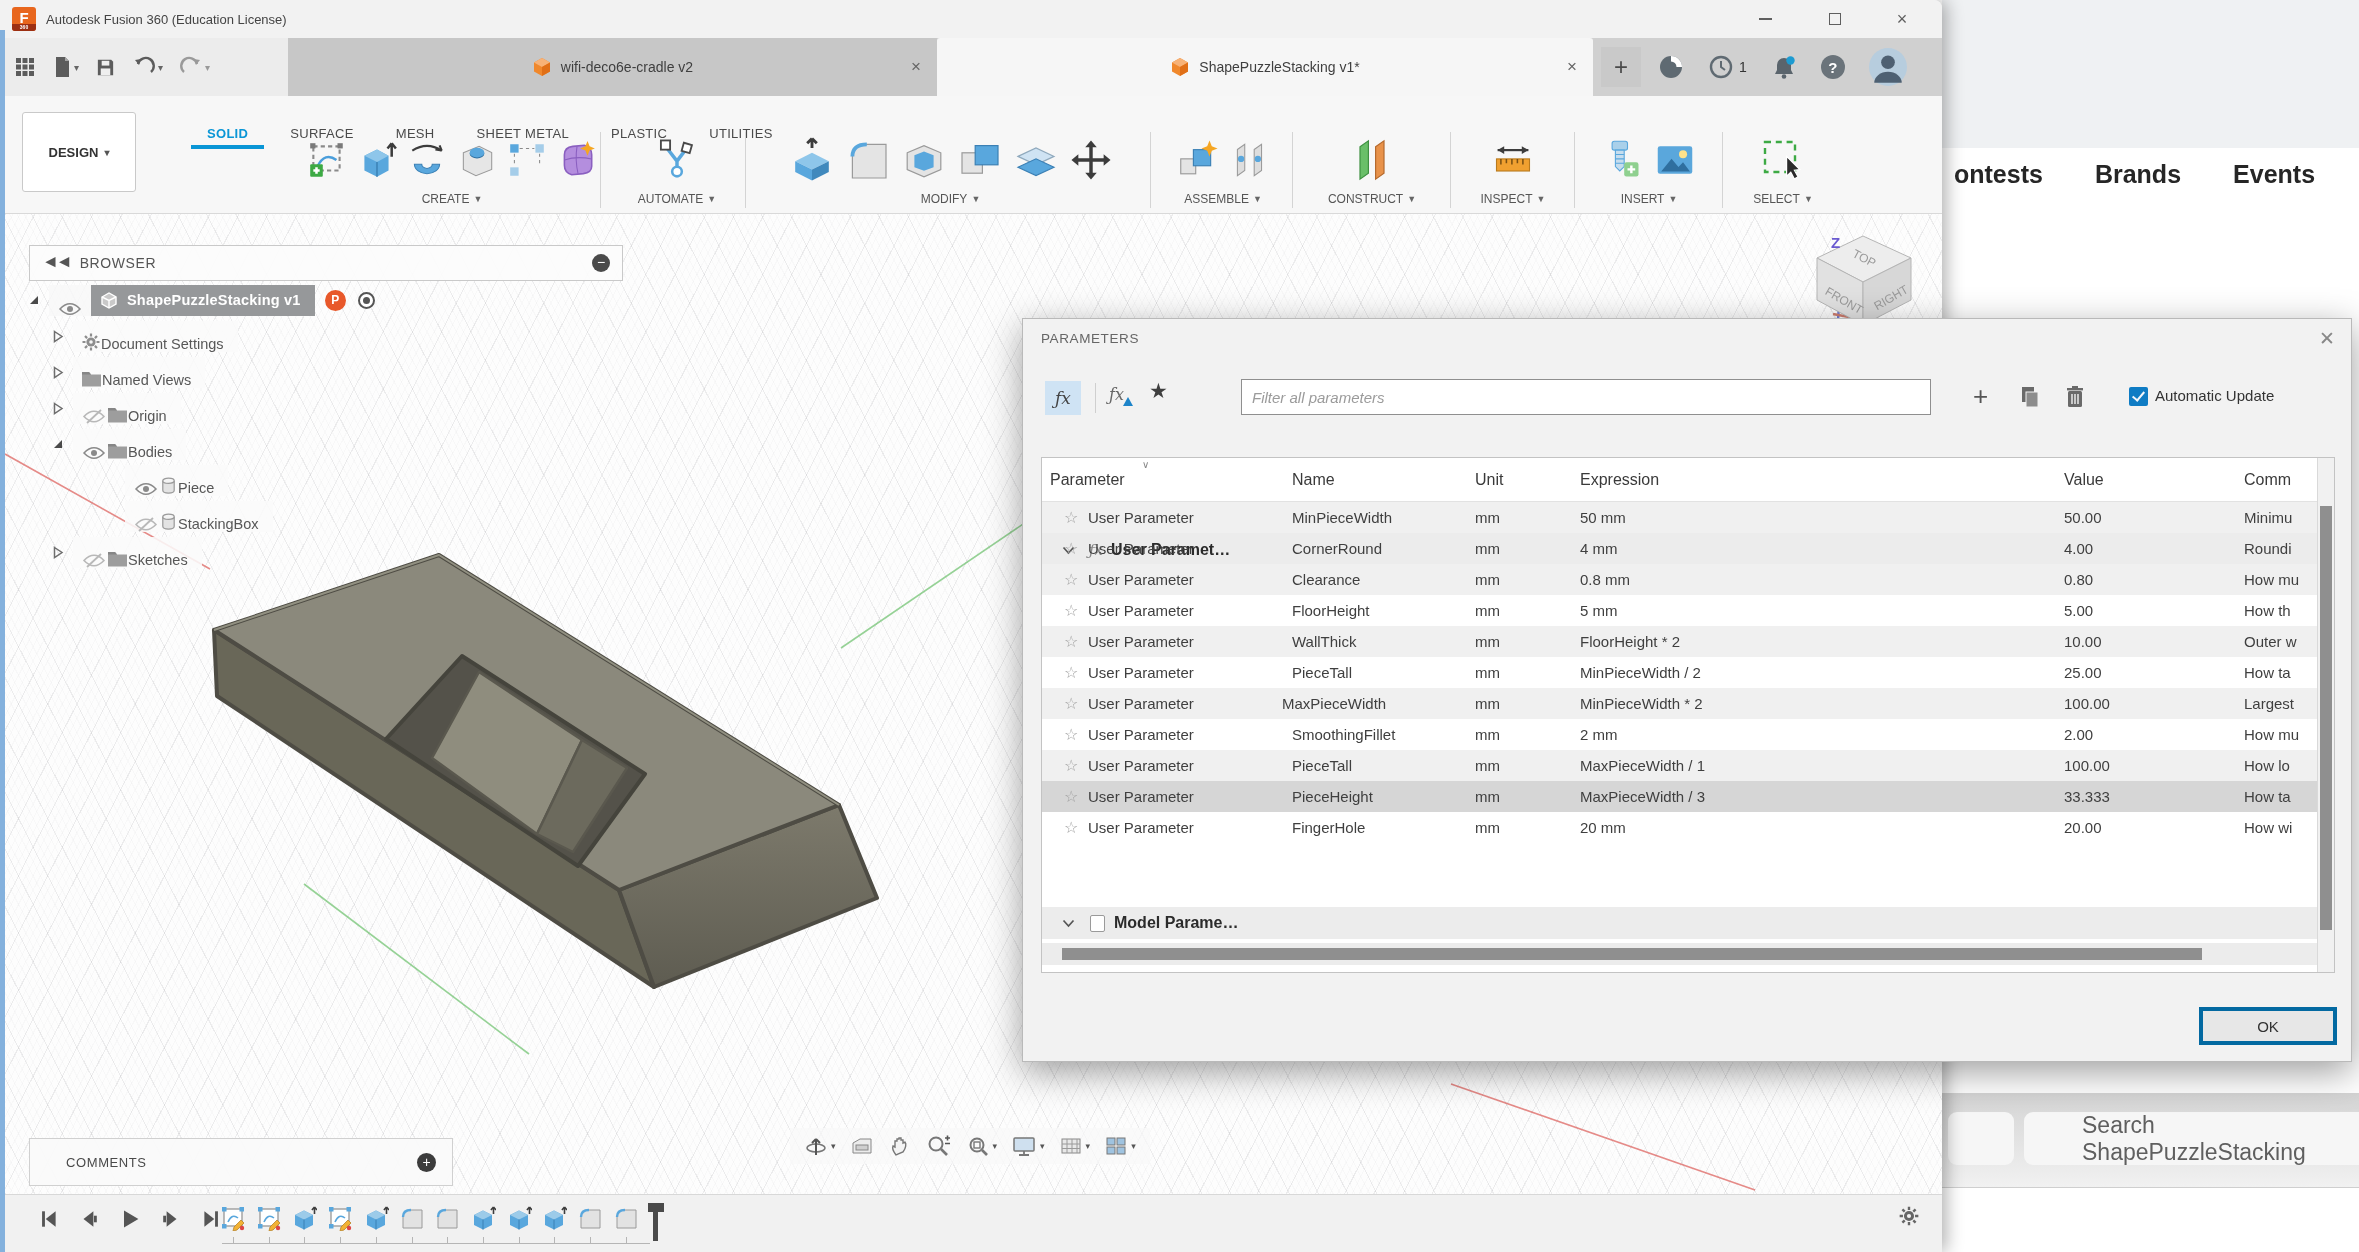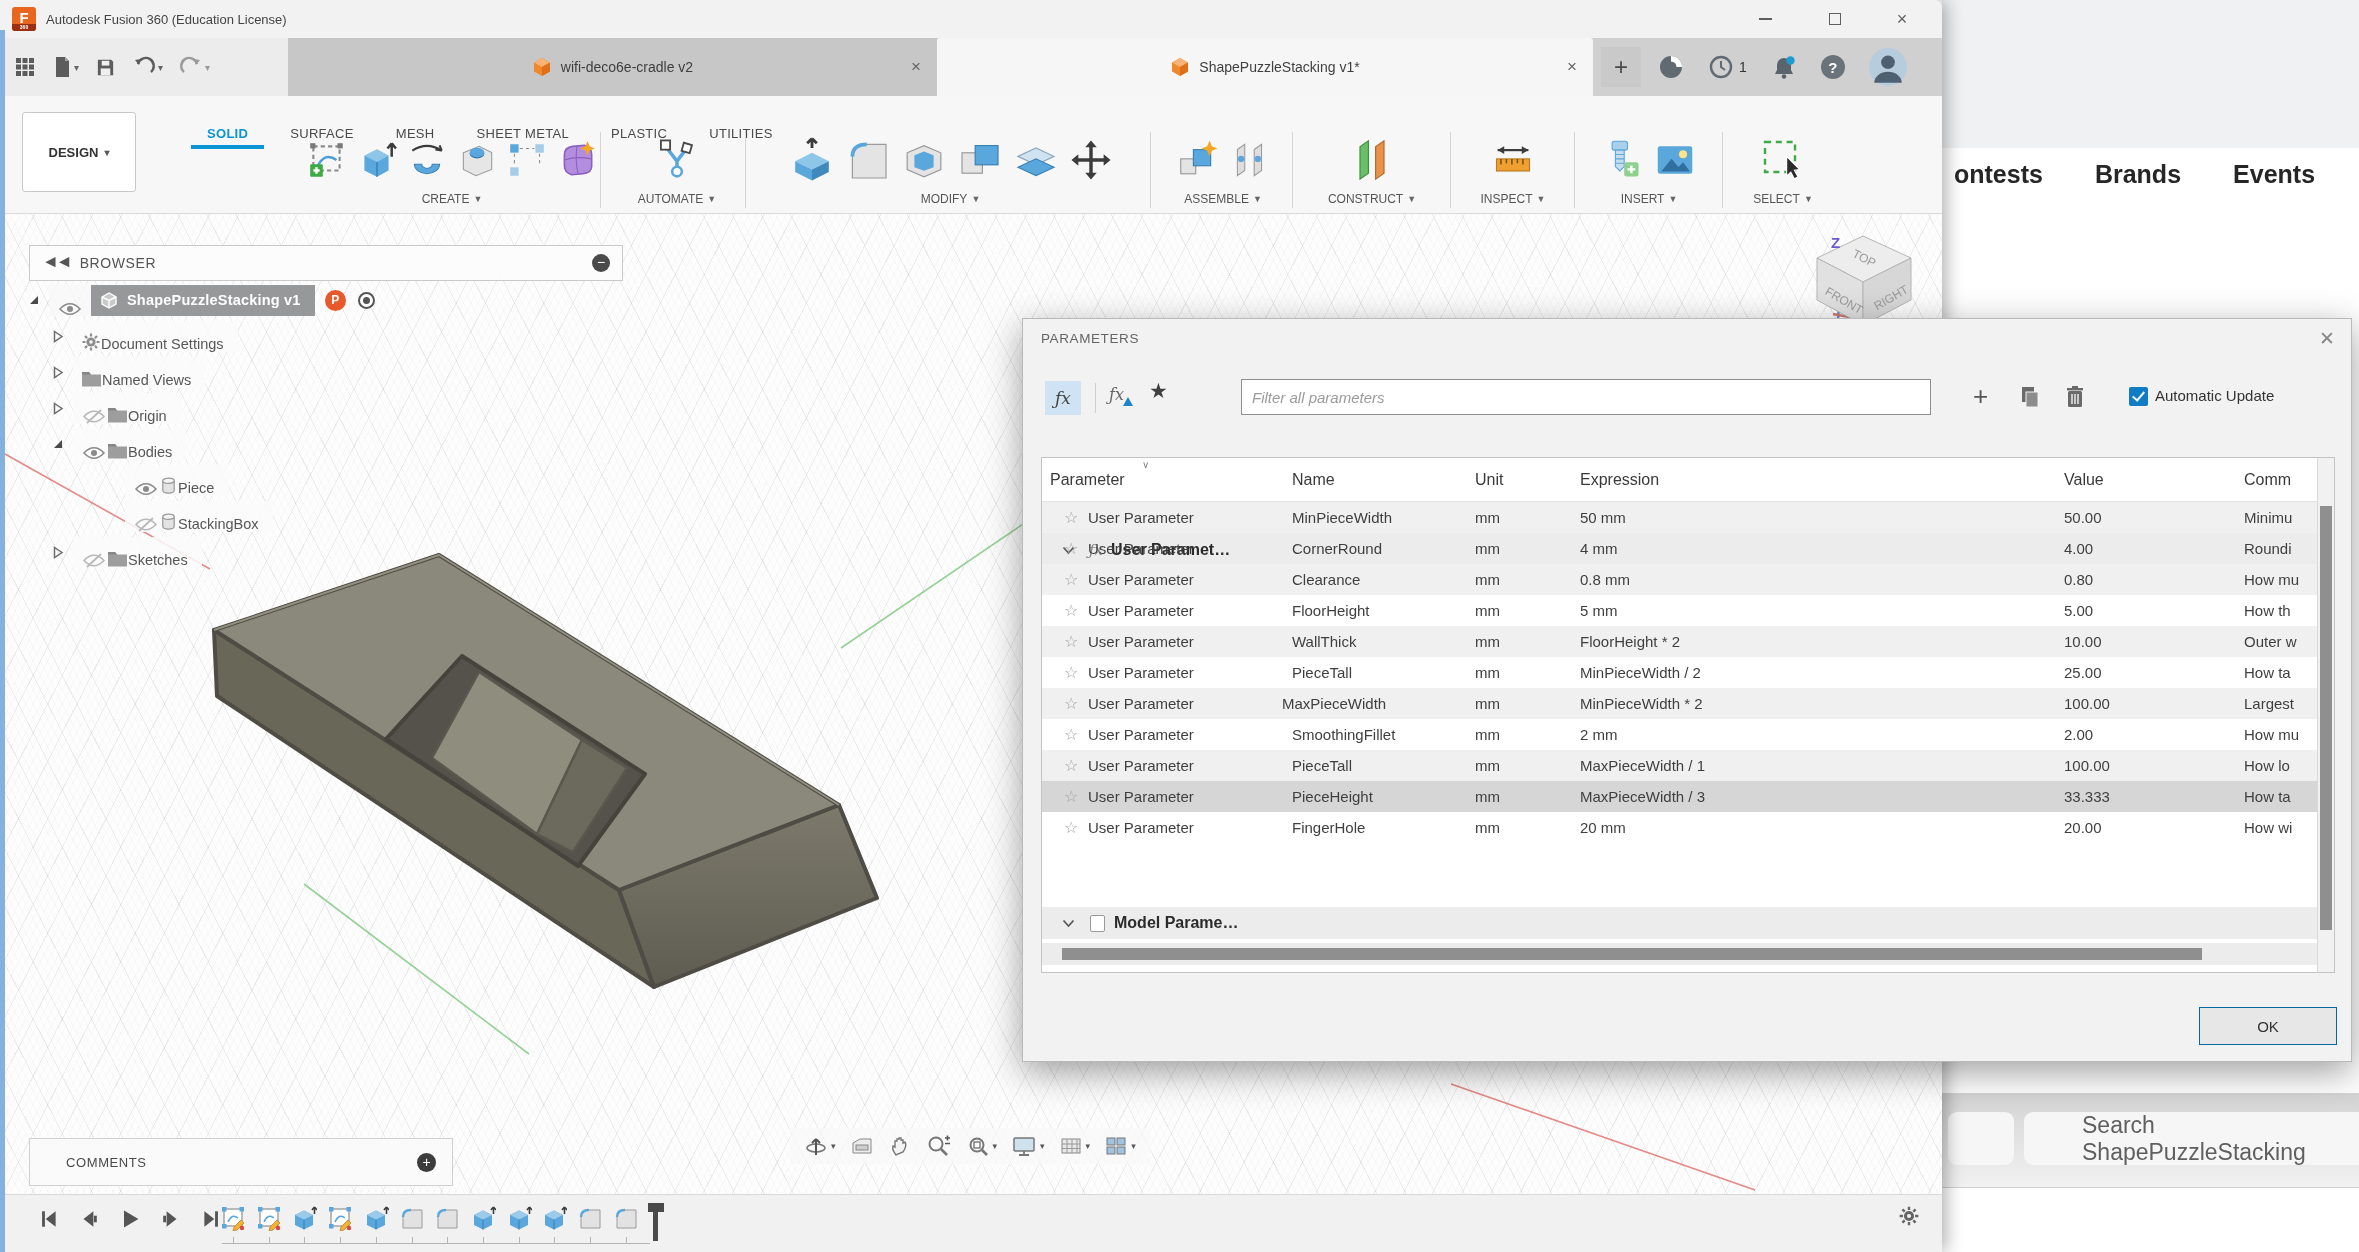--- a/index.html
+++ b/index.html
@@ -136,21 +136,21 @@
   .gstar { color:#1e9bd7; font-size:18px; margin:0 8px 0 38px; }
   .gbox { width:15px; height:17px; border:1.4px solid #9a9a9a; border-radius:2px; background:#fff; margin:0 9px 0 15px; }
   #pd-rows { position:absolute; left:0; top:44px; width:1277px; }
   .prow { position:absolute; left:0; width:1277px; height:31px; }
   .prow.shade { background:#f0f0f0; }
   .prow.selected { background:#d6d6d6; }
   .pcell { position:absolute; top:0; height:31px; display:flex; align-items:center; font-size:15px; color:#3f3f3f; white-space:nowrap; overflow:hidden; }
   .pstar { position:absolute; left:22px; top:0; height:31px; display:flex; align-items:center; color:#a2a2a2; font-size:16px; }
   #pd-hscroll { position:absolute; left:0; width:1277px; height:22px; background:#ececec; }
   #pd-hthumb { position:absolute; left:20px; top:5px; width:1140px; height:12px; background:#8f8f8f; }
-  #pd-ok { left:1176px; top:688px; width:138px; height:38px; background:#e7e7e7; border:1px solid #0369a1; display:flex; align-items:center; justify-content:center; font-size:15px; color:#333; }
+  #pd-ok { left:1176px; top:688px; width:138px; height:38px; background:#e7e7e7; border:4px solid #0369a1; display:flex; align-items:center; justify-content:center; font-size:15px; color:#333; }
 
   svg { display:block; }
 </style>
 </head>
 <body>
 
 <div id="bg-page" class="abs">
   <div id="bg-top-strip" class="abs"></div>
   <div id="bg-band" class="abs">
     <div id="bg-search-stub" class="abs"></div>

